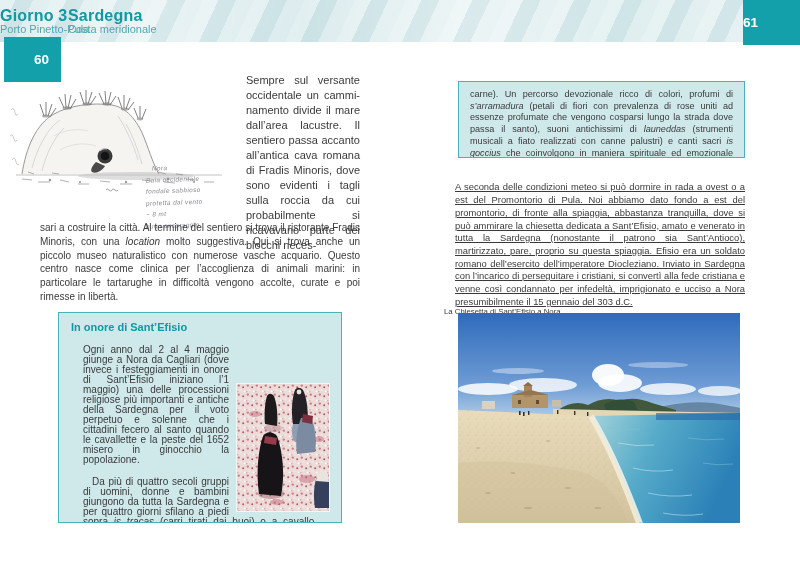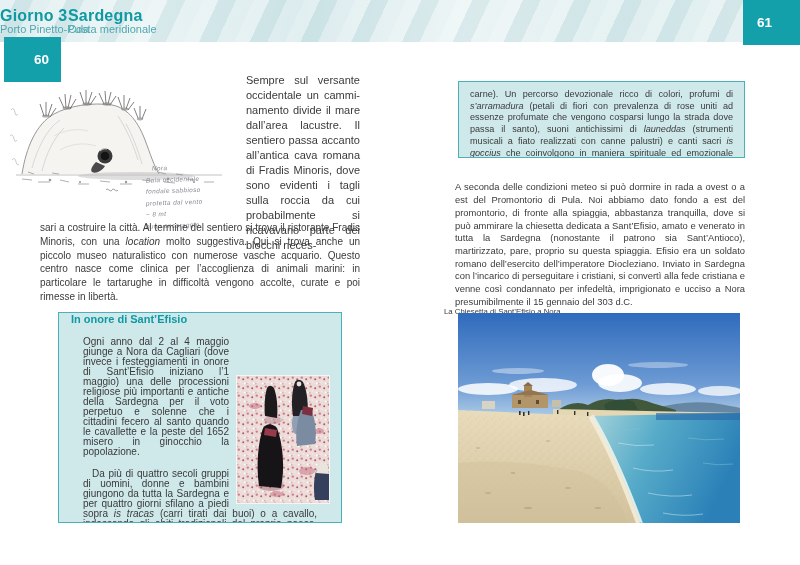--- a/index.html
+++ b/index.html
@@ -14,21 +14,21 @@
     background:
       repeating-linear-gradient(115deg, rgba(255,255,255,.35) 0 14px, rgba(178,212,216,.25) 14px 30px, rgba(255,255,255,.2) 30px 46px),
       linear-gradient(100deg,#d7e9eb 0%,#e5f1f2 18%,#d3e7ea 38%,#e8f2f3 58%,#d8eaec 78%,#e1eef0 100%);
   }
   .pagenum{
     position:absolute;top:0;height:45px;width:57px;background:#13a0aa;
     color:#ffffff;font-weight:bold;font-size:13.5px;
     display:flex;align-items:center;box-sizing:border-box;
   }
   .pagenum.pl{left:4px;justify-content:flex-end;padding-right:12px;margin-top:37px;}
-  .pagenum.pr{left:743px;justify-content:flex-start;padding-left:14px;}
+  .pagenum.pr{left:743px;justify-content:flex-start;}
   .htitle{position:absolute;top:7px;font-weight:bold;font-size:16px;color:#0f99a3;letter-spacing:.2px;}
   .hsub{position:absolute;top:23px;font-size:11px;color:#4fa8b1;}
   .htitle.hl,.hsub.hl{left:68px;}
   .htitle.hr,.hsub.hr{left:0;width:735px;}
   
   .jtext{text-align:justify;color:#3a3a3a;}
   .intro-col{position:absolute;left:246px;top:62px;width:114px;font-size:11px;line-height:15px;}
   .intro-cont{position:absolute;left:40px;top:211px;width:320px;font-size:10px;line-height:13.8px;}
   
   .sketch{position:absolute;left:8px;top:76px;width:234px;height:134px;}
@@ -37,33 +37,33 @@
   .hw{
     display:block;font-style:italic;font-size:6.4px;line-height:11.6px;
     color:#868b93;letter-spacing:.4px;transform:rotate(-2deg);white-space:nowrap;
   }
   .hw:first-child{margin-left:6px;}
   
   .infobox{
     position:absolute;background:#cfe8ea;border:1px solid #4ab1b9;
     box-sizing:border-box;overflow:hidden;
   }
-  .infobox.left{left:58px;top:312px;width:284px;height:211px;padding:0 12px 6px;}
+  .infobox.left{left:58px;top:312px;width:284px;height:211px;padding:8px 12px 6px;}
   .infobox.right{left:458px;top:81px;width:287px;height:77px;padding:7px 11px;}
   .ib-title{margin:0 0 7px;font-size:11px;font-weight:bold;color:#0f99a3;}
   .ib-text{margin:12px;font-size:10px;line-height:10px;}
   .ib-text.indent{text-indent:9px;}
   .ib-cont{margin:0;font-size:9.1px;line-height:11.7px;}
   .box-photo{
     float:right;width:92px;height:127px;margin:44px 0 4px 8px;
     outline:1px solid #f2f6f6;
   }
   .box-photo svg{display:block;width:100%;height:100%;}
   
-  .right-para{position:absolute;left:455px;top:172px;width:290px;font-size:9.4px;line-height:12.7px;}
+  .right-para{position:absolute;left:455px;top:172px;width:290px;font-size:9.4px;line-height:12.7px;text-decoration:underline;}
   .photo-caption{position:absolute;left:444px;top:299px;font-size:7.8px;color:#3a3a3a;}
   .beach-photo{position:absolute;left:458px;top:313px;width:282px;height:210px;}
   .beach-photo svg{display:block;width:100%;height:100%;}
   i{}
 </style>
 </head>
 <body>
 
 <header>
   <div class="band"></div>

